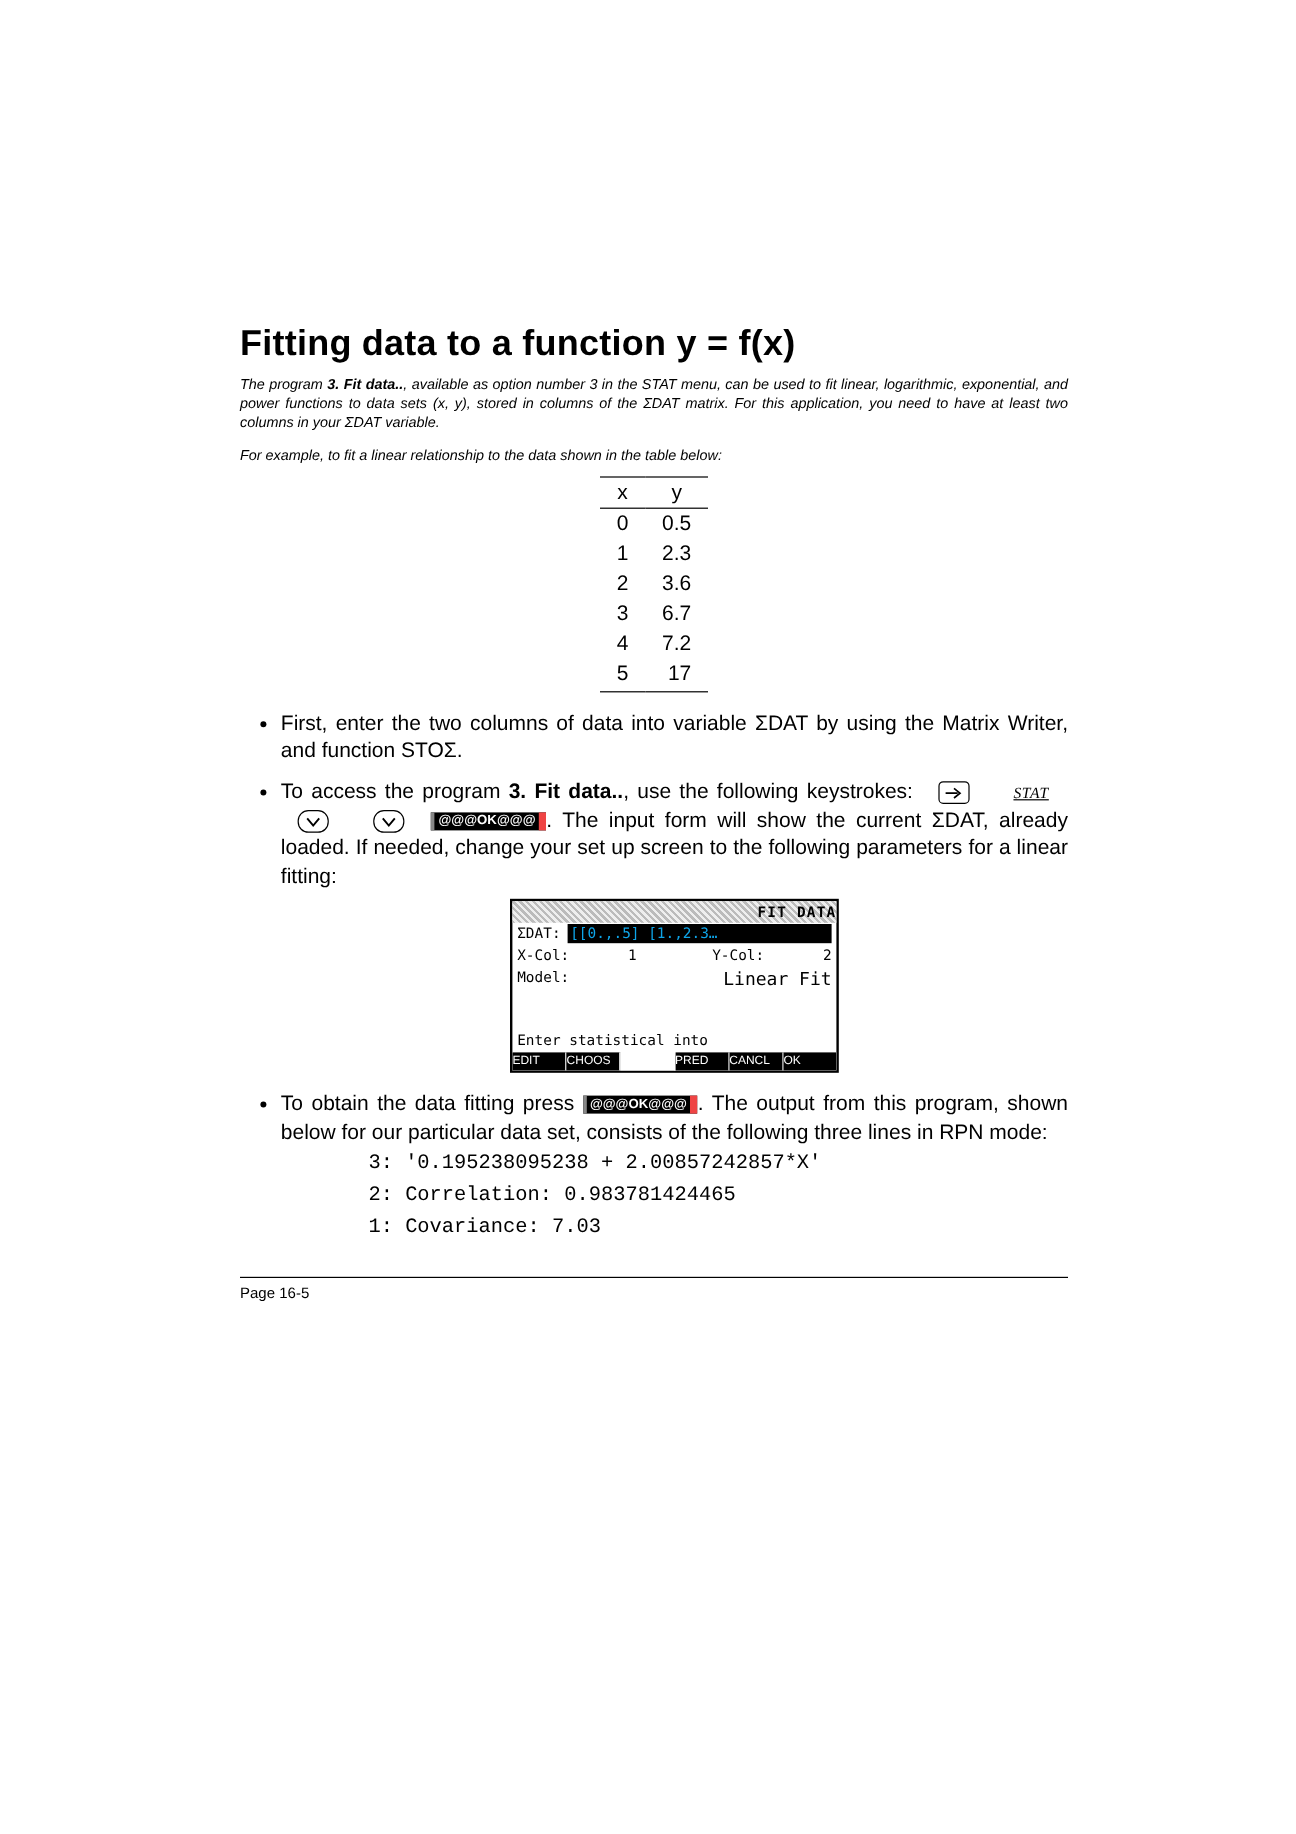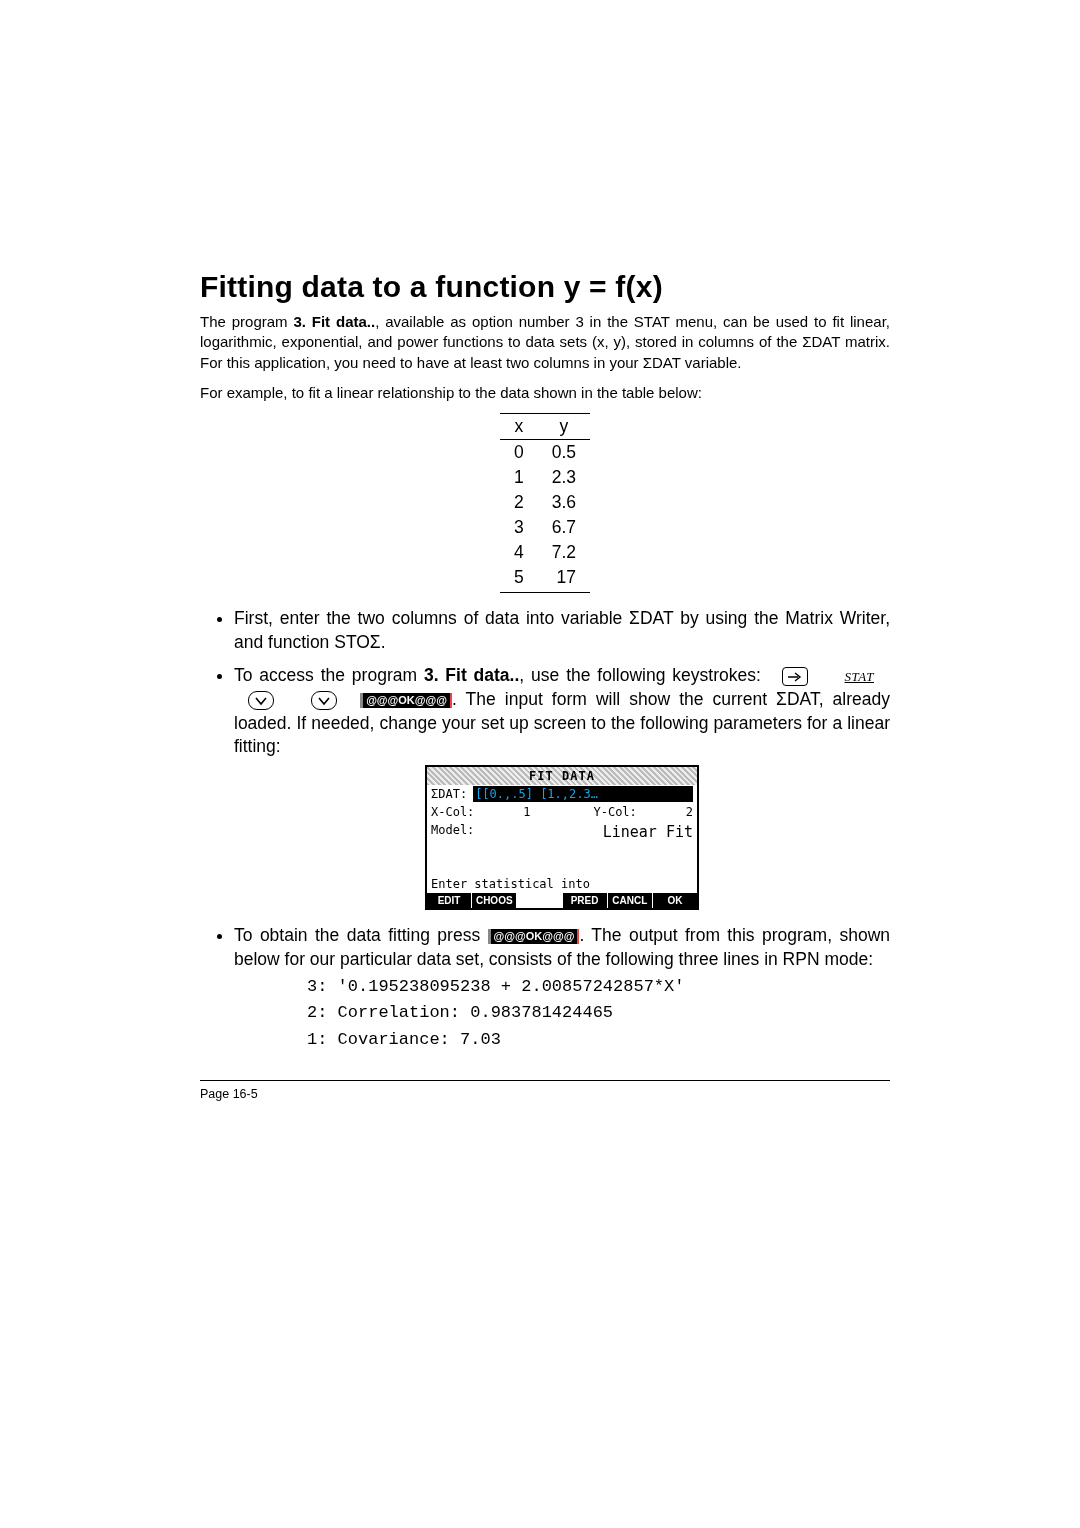--- a/index.html
+++ b/index.html
@@ -17,24 +17,25 @@
     font-family: "Futura", "Trebuchet MS", Arial, sans-serif;
     color: #000;
   }
   h1.title {
     font-size: 30px;
     font-weight: 700;
     margin: 0 0 8px 0;
     letter-spacing: 0.2px;
   }
   p.body {
-    font-size: 15px;
+    font-size: 12px;
     line-height: 1.35;
     margin: 0 0 10px 0;
     text-align: justify;
+    font-style: italic;
   }
   p.body .strong { font-weight: 700; }
   table.xy {
     border-collapse: collapse;
     margin: 4px auto 14px auto;
     font-size: 17.5px;
   }
   table.xy th {
     font-weight: 400;
     padding: 2px 14px;
@@ -96,37 +97,37 @@
   .softkey {
     display: inline-block;
     vertical-align: middle;
     background: #000;
     color: #fff;
     font-family: "Arial Narrow", Arial, sans-serif;
     font-size: 10px;
     font-weight: 700;
     padding: 1px 2px;
     border-left: 3px solid #888;
-    border-right: 2px solid #ef4444;
+    border-right: 6px solid #ef4444;
     line-height: 1;
   }
   .softkey.inline { font-size: 11px; padding: 2px 3px; }
 
   
   .calc {
     width: 270px;
     margin: 6px auto 14px auto;
     border: 2px solid #000;
     font-family: "Lucida Console", Monaco, monospace;
     background: #fff;
   }
   .calc .titlebar {
     font-size: 12px;
     font-weight: 700;
-    text-align: center;
+    text-align: right;
     letter-spacing: 1px;
     background: repeating-linear-gradient(45deg,#bbb 0 2px,#eee 2px 4px);
     padding: 1px 0;
   }
   .calc .row {
     font-size: 12px;
     padding: 1px 4px;
     display: flex;
     gap: 6px;
     justify-content: space-between;
@@ -143,22 +144,22 @@
   .calc .model { font-size: 15px; }
   .calc .spacer { height: 32px; }
   .calc .prompt { font-size: 12px; padding: 0 4px 1px 4px; }
   .calc .softrow {
     display: flex;
     background: #fff;
   }
   .calc .softrow .cell {
     flex:1;
     background:#000; color:#fff;
-    font-size:10px; font-weight:700;
-    text-align:center;
+    font-size:10px; font-weight:400;
+    text-align:left;
     padding:1px 0;
     border-right:1px solid #fff;
     font-family: "Arial Narrow", Arial, sans-serif;
   }
   .calc .softrow .cell.blank { background:#fff; }
   .calc .softrow .cell:last-child { border-right:none; }
 
   
   .rpn {
     font-family: "Courier New", monospace;

